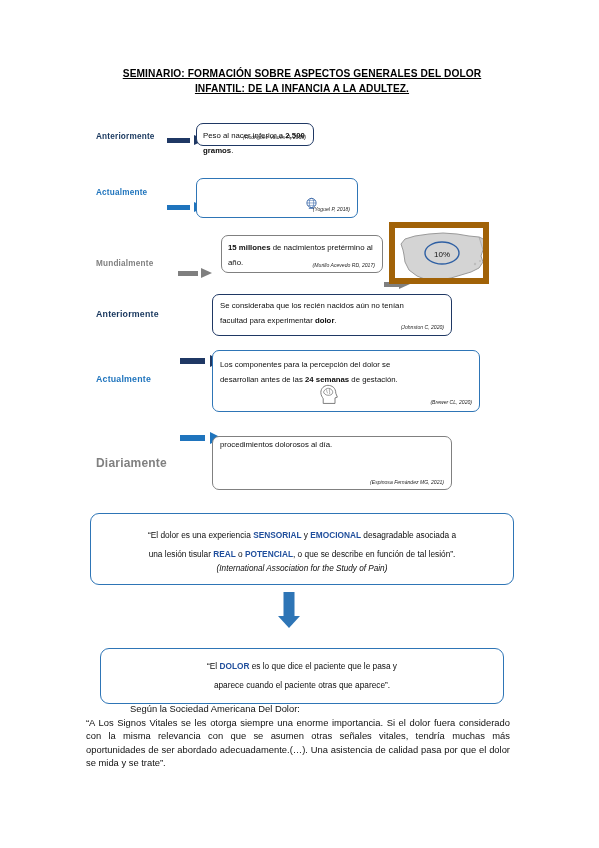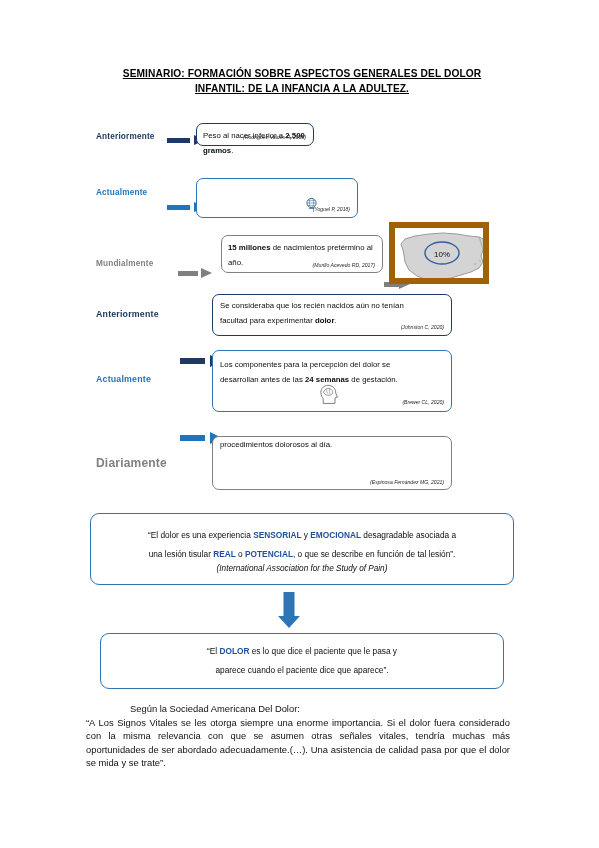--- a/index.html
+++ b/index.html
@@ -211,21 +211,21 @@
     <div class="cite" style="position:absolute;right:7px;bottom:5px;">(Johnston C, 2020)</div>
   </div>
 
   <div class="row" style="left:96px;top:374px;width:100px;">
     <span class="stage-label mid" style="font-size:8.8px;">Actualmente</span>
   </div>
   <div class="row arrow a-mid" style="left:168px;top:376px;width:42px;height:12px;">
     <span class="shaft" style="height:6px;"></span>
     <span class="head" style="border-top-width:6px;border-bottom-width:6px;border-left-width:12px;"></span>
   </div>
-  <div class="box b-mid" style="left:212px;top:350px;width:240px;height:62px;">
+  <div class="box b-mid" style="left:212px;top:350px;width:268px;height:62px;">
     <div class="btext" style="padding:6px 7px 0 7px;">Los componentes para la percepción del dolor se</div>
     <div class="btext" style="padding:0 7px;">
       <span>desarrollan antes de las </span><b>24 semanas</b><span> de gestación.</span>
     </div>
 
     <span class="icon-inline" style="position:absolute;left:106px;bottom:2px;">
       <svg width="21" height="22" viewBox="0 0 26 28">
         <path d="M20,26 L20,19 L23,18 L21,13 C21,6 16,3 11,3 C6,3 2,7 2,12
                  C2,16 4,18 5,20 L5,26 Z" fill="none" stroke="#6b6b6b" stroke-width="1.1"></path>
         <path d="M7,9 C9,6 14,6 16,9 C18,11 17,14 15,15 C13,16 9,16 7,14 C5,12 5,11 7,9 Z" fill="none" stroke="#6b6b6b" stroke-width=".9"></path>
@@ -255,26 +255,26 @@
       <span>una lesión tisular </span><span class="hl">REAL</span><span> o </span><span class="hl">POTENCIAL</span><span>, o que se describe en función de tal lesión”.</span>
     </div>
     <div class="src">(International Association for the Study of Pain)</div>
   </div>
 
   <div class="downarrow" style="left:278px;top:592px;width:22px;height:36px;">
     <span class="dshaft" style="height:24px;"></span>
     <span class="dhead"></span>
   </div>
 
-  <div class="defbox" style="left:100px;top:633px;width:404px;height:56px;">
+  <div class="defbox" style="left:100px;top:648px;width:404px;height:56px;">
     <div class="defline">
       <span>“El </span><span class="hl">DOLOR</span><span> es lo que dice el paciente que le pasa y</span>
     </div>
     <div class="defline">
-      <span>aparece cuando el paciente dice que aparece”.</span>
+      <span>aparece cuando el paciente otras que aparece”.</span>
     </div>
   </div>
 
   <div class="para">
     <span class="lead">Según la Sociedad Americana Del Dolor:</span><span>“A Los Signos Vitales se les otorga siempre una enorme importancia. Si el dolor fuera considerado con la misma relevancia con que se asumen otras señales vitales, tendría muchas más oportunidades de ser abordado adecuadamente.(…). Una asistencia de calidad pasa por que el dolor se mida y se trate”.</span>
   </div>
 
 </div>
 
 </body></html>

